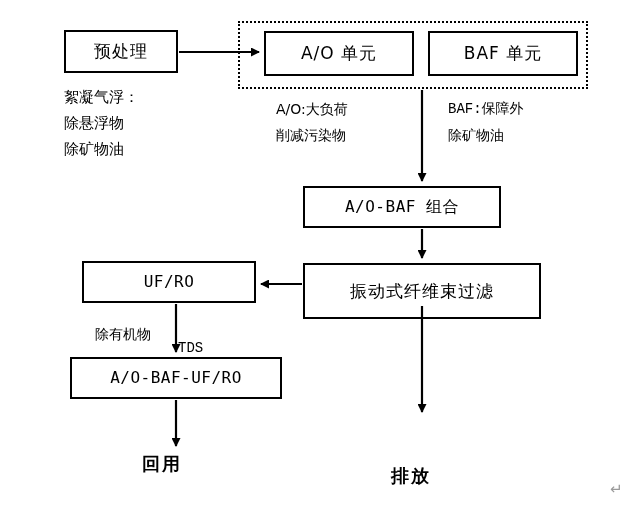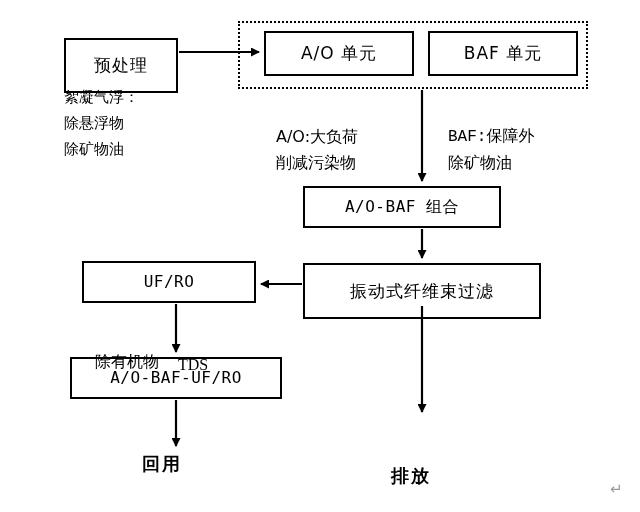--- a/index.html
+++ b/index.html
@@ -48,23 +48,22 @@
   }
   .note {
     position: absolute;
     font-family: "DejaVu Sans", "Liberation Sans", sans-serif;
     font-size: 15px;
     line-height: 26px;
     white-space: nowrap;
     color: #000000;
   }
   .note.small {
-    font-size: 16px;
+    font-size: 14px;
     line-height: 26px;
-    margin-top: 28px;
   }
   .terminal {
     position: absolute;
     font-family: "DejaVu Sans", "Liberation Sans", sans-serif;
     font-size: 18px;
     font-weight: bold;
     letter-spacing: 2px;
     white-space: nowrap;
     color: #000000;
   }
@@ -83,21 +82,21 @@
     pointer-events: none;
   }
 </style>
 </head>
 <body>
 
 <div id="canvas">
 
   <div class="dotted-group" style="left:238px; top:21px; width:350px; height:68px;"></div>
 
-  <div class="box" style="left:64px; top:30px; width:114px; height:55px;margin-top:8px;">
+  <div class="box" style="left:64px; top:30px; width:114px; height:43px;">
     <span class="box-label">预处理</span>
   </div>
 
   <div class="box" style="left:264px; top:31px; width:150px; height:45px;">
     <span class="box-label">A/O 单元</span>
   </div>
 
   <div class="box" style="left:428px; top:31px; width:150px; height:45px;">
     <span class="box-label">BAF 单元</span>
   </div>
@@ -122,21 +121,21 @@
   <div class="note" style="left:64px; top:110px;">除悬浮物</div>
   <div class="note" style="left:64px; top:136px;">除矿物油</div>
 
   <div class="note small" style="left:276px; top:96px;">A/O:大负荷</div>
   <div class="note small" style="left:276px; top:122px;">削减污染物</div>
 
   <div class="note small" style="left:448px; top:96px;font-family:Liberation Mono, monospace;">BAF:保障外</div>
   <div class="note small" style="left:448px; top:122px;">除矿物油</div>
 
   <div class="note small" style="left:95px; top:321px;">除有机物</div>
-  <div class="note small" style="left:178px; top:324px; font-family:Liberation Serif, serif;text-align:right;">TDS</div>
+  <div class="note small" style="left:178px; top:335px; font-family:Liberation Mono, monospace;text-align:right;">TDS</div>
 
   <div class="terminal" style="left:391px; top:420px;margin-top:44px;">排放</div>
   <div class="terminal" style="left:142px; top:452px;">回用</div>
 
   <div class="pilcrow" style="left:610px; top:480px;">↵</div>
 
   <svg class="arrows" viewBox="0 0 640 512">
     <defs>
       <marker id="ah" markerWidth="9" markerHeight="9" refX="8" refY="4.5" orient="auto" markerUnits="userSpaceOnUse">
         <path d="M0,0 L9,4.5 L0,9 z" fill="#000000"></path>

